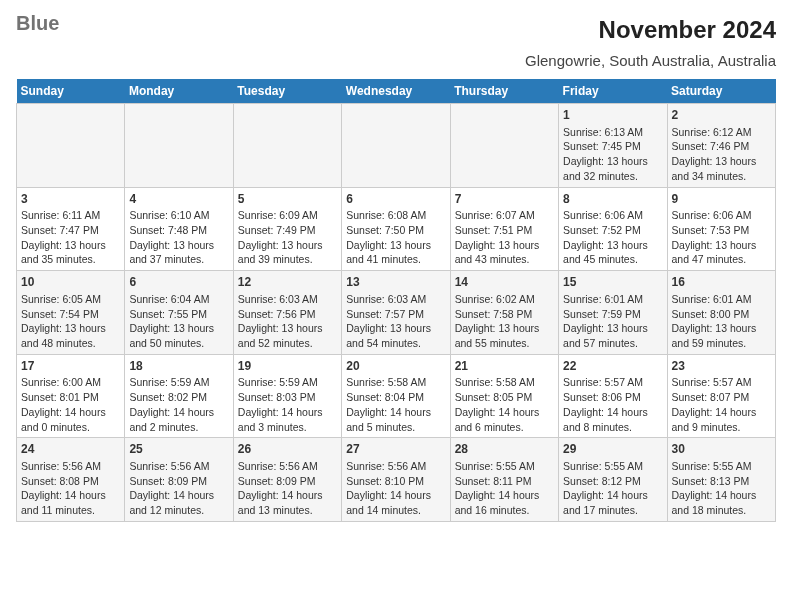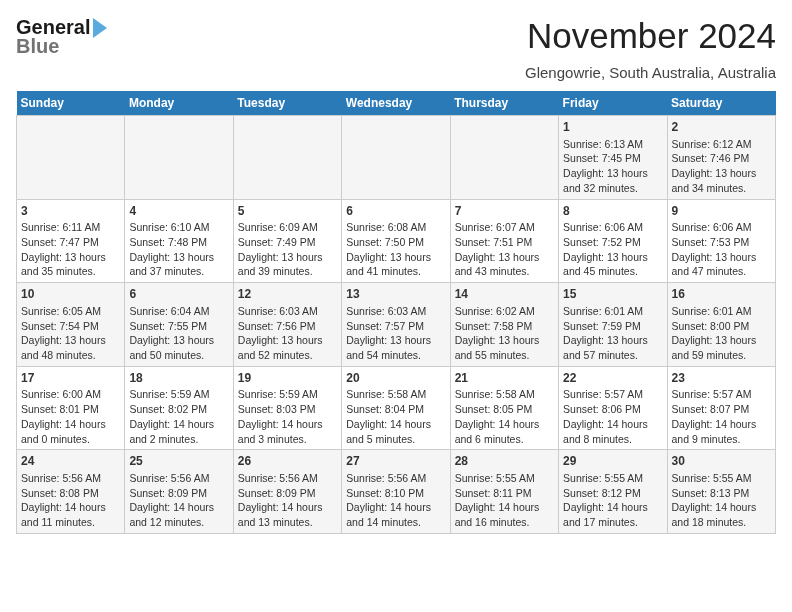--- a/index.html
+++ b/index.html
@@ -22,22 +22,22 @@
       align-items: flex-start;
     }
     .logo-row {
       display: flex;
       align-items: center;
     }
     .title-block {
       text-align: right;
     }
     .title-block h1 {
-      font-size: 35px;
-      font-weight: normal;
+      font-size: 24px;
+      font-weight: bold;
       color: #222;
     }
     .title-block h2 {
       font-size: 15px;
       font-weight: normal;
       color: #444;
       margin-top: 8px;
     }
     table {
       width: 100%;
@@ -76,24 +76,20 @@
     .day-info {
       font-size: 10.5px;
       color: #333;
     }
   </style>
 </head>
 <body>
 
 <div class="header">
   <div class="logo">
-    <div class="logo-row">
-      <span style="font-size:20px;font-weight:bold;color:#1a1a1a;">General</span>
-      <span style="display:inline-block;width:0;height:0;border-top:10px solid transparent;border-bottom:10px solid transparent;border-left:14px solid #5aabdd;margin-left:3px;"></span>
-    </div>
     <span style="font-size:20px;font-weight:bold;color:#737373;margin-top:-4px;">Blue</span>
   </div>
   <div class="title-block">
     <h1>November 2024</h1>
     <h2>Glengowrie, South Australia, Australia</h2>
   </div>
 </div>
 
 <table>
   <thead>

